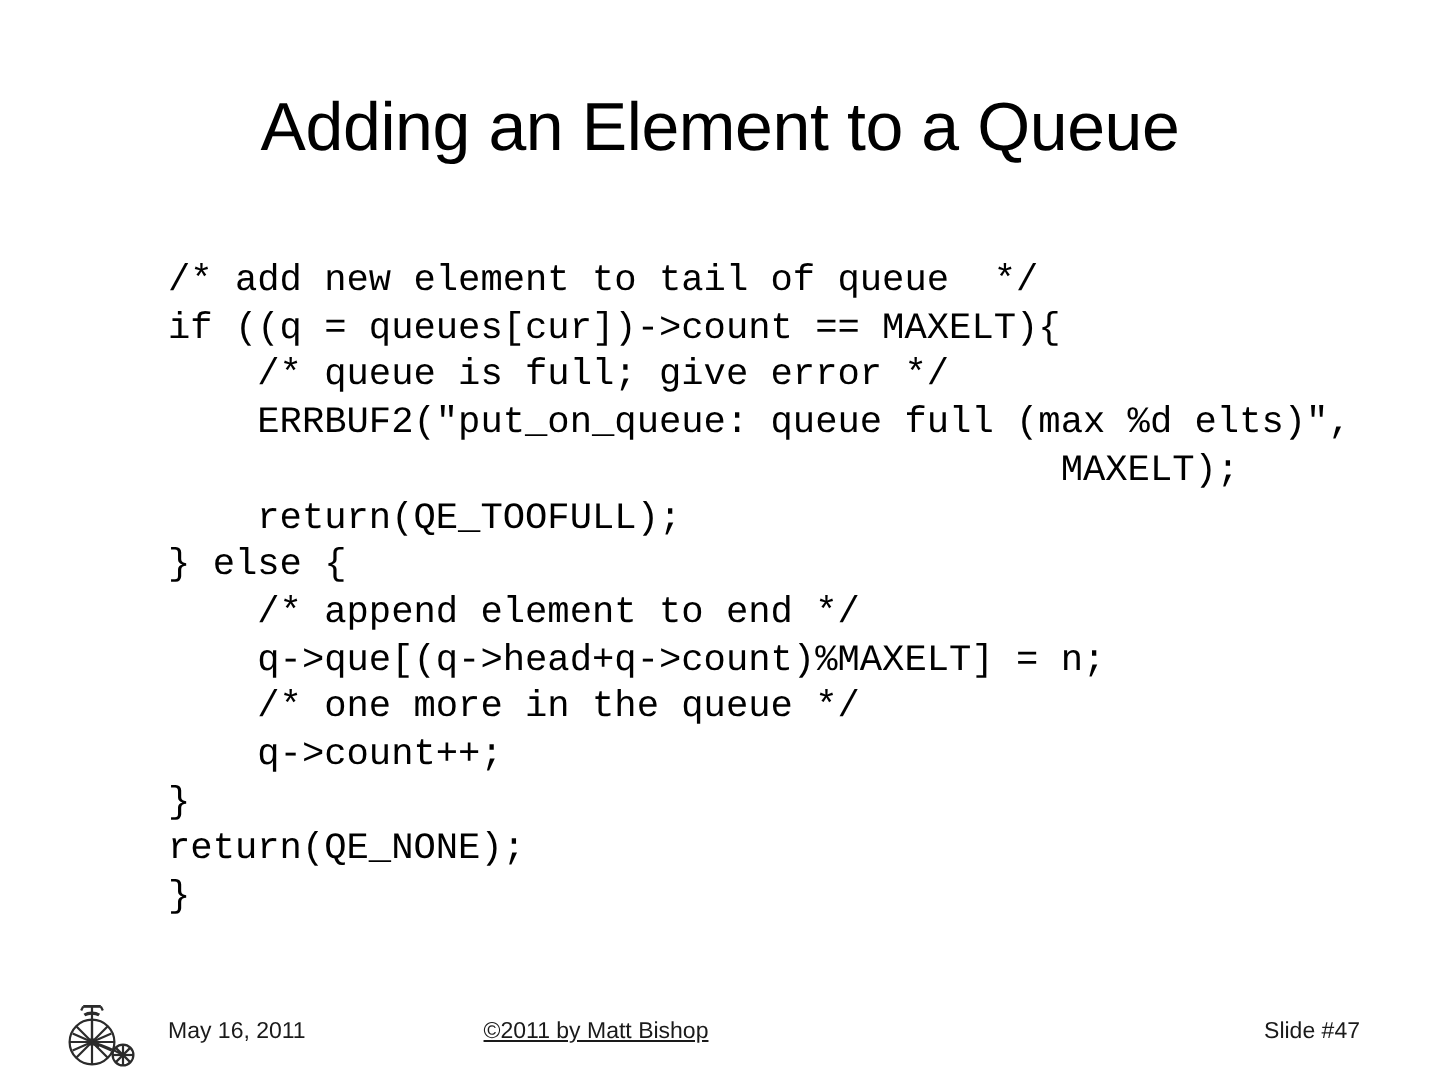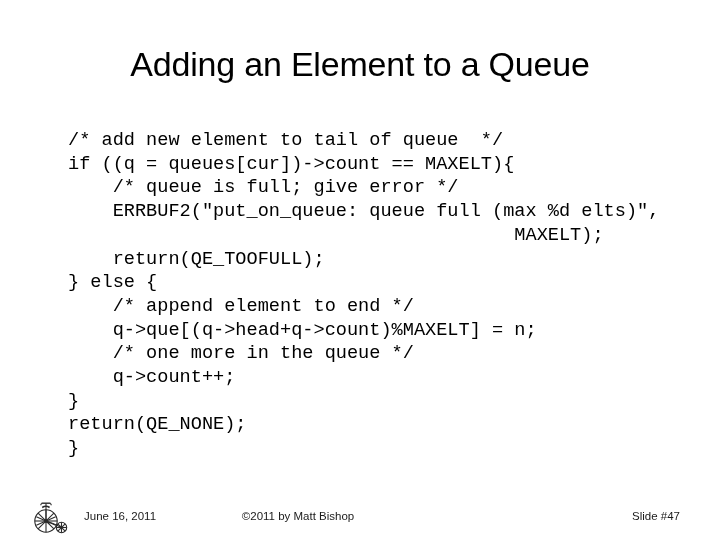--- a/index.html
+++ b/index.html
@@ -32,21 +32,21 @@
     font-weight: 400;
     line-height: 40px;
     color: #000000;
     letter-spacing: -0.2px;
     white-space: nowrap;
   }
 
   
   #code-block {
     position: absolute;
-    left: 68px;
+    left: 84px;
     top: 129px;
     width: 620px;
     font-family: "Liberation Mono", "DejaVu Sans Mono", monospace;
     font-size: 18.6px;
     line-height: 23.7px;
     color: #000000;
     white-space: pre;
     letter-spacing: 0px;
   }
   #code-block .code-line {
@@ -73,20 +73,21 @@
   }
   #footer-date {
     left: 84px;
     top: 13px;
   }
   #footer-copyright {
     left: 0;
     top: 13px;
     width: 596px;
     text-align: center;
+    text-decoration: underline;
   }
   #footer-slide-number {
     left: 0;
     top: 13px;
     width: 680px;
     text-align: right;
   }
   #footer-logo {
     position: absolute;
     left: 32px;
@@ -101,21 +102,21 @@
 </head>
 <body>
 
 <div id="slide">
 
   <div id="slide-title">Adding an Element to a Queue</div>
 
   <div id="code-block"><div class="code-line">/* add new element to tail of queue  */</div><div class="code-line">if ((q = queues[cur])-&gt;count == MAXELT){</div><div class="code-line">    /* queue is full; give error */</div><div class="code-line">    ERRBUF2("put_on_queue: queue full (max %d elts)",</div><div class="code-line">                                        MAXELT);</div><div class="code-line">    return(QE_TOOFULL);</div><div class="code-line">} else {</div><div class="code-line">    /* append element to end */</div><div class="code-line">    q-&gt;que[(q-&gt;head+q-&gt;count)%MAXELT] = n;</div><div class="code-line">    /* one more in the queue */</div><div class="code-line">    q-&gt;count++;</div><div class="code-line">}</div><div class="code-line">return(QE_NONE);</div><div class="code-line">}</div></div>
 
   <div id="footer">
-    <div class="footer-text" id="footer-date">June 16, 2011</div>
+    <div class="footer-text" id="footer-date">May 16, 2011</div>
     <div class="footer-text" id="footer-copyright">©2011 by Matt Bishop</div>
     <div class="footer-text" id="footer-slide-number">Slide #47</div>
   </div>
 
   <div id="footer-logo">
     <svg viewBox="0 0 36 38" width="36" height="38" aria-hidden="true">
       <g fill="none" stroke="#2b2b2b" stroke-width="1.1">
 
         <circle cx="14" cy="24" r="11.2"></circle>
         <circle cx="14" cy="24" r="1.9" fill="#2b2b2b" stroke="none"></circle>

